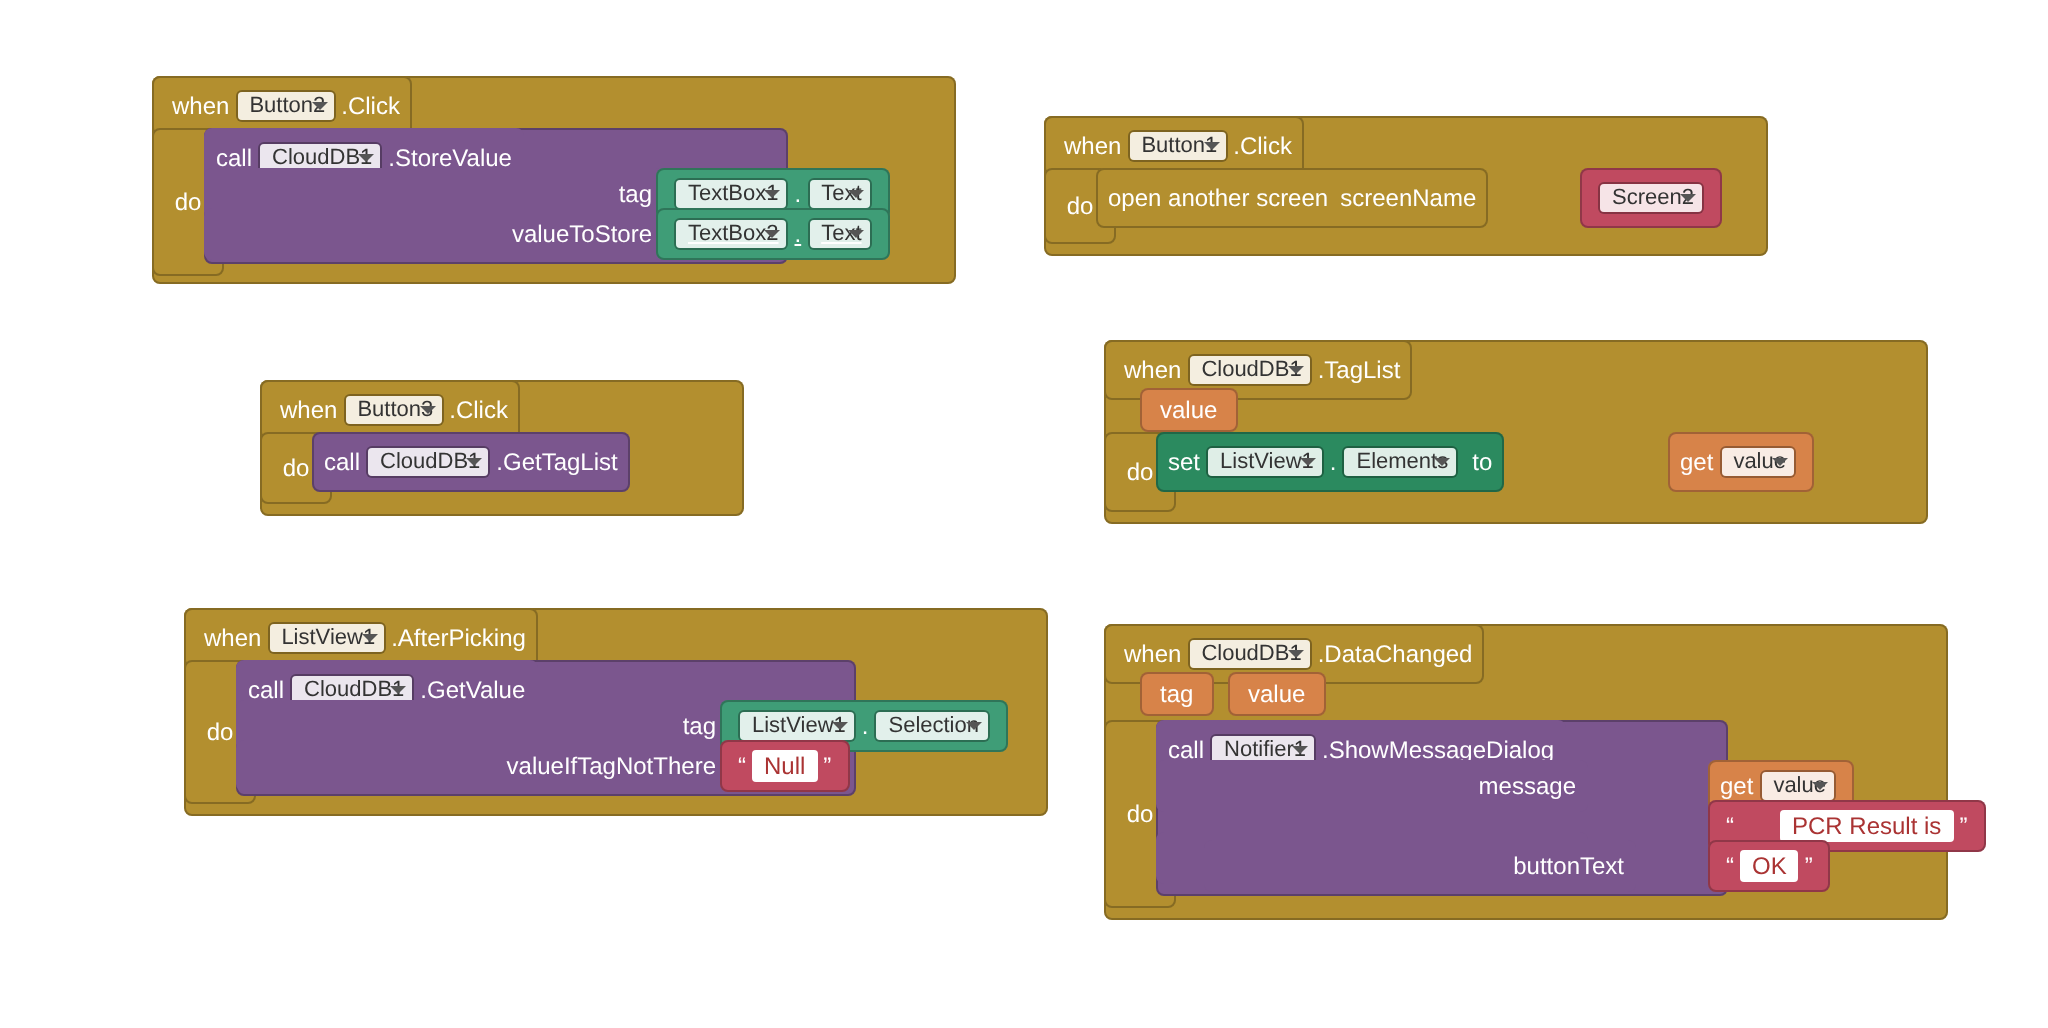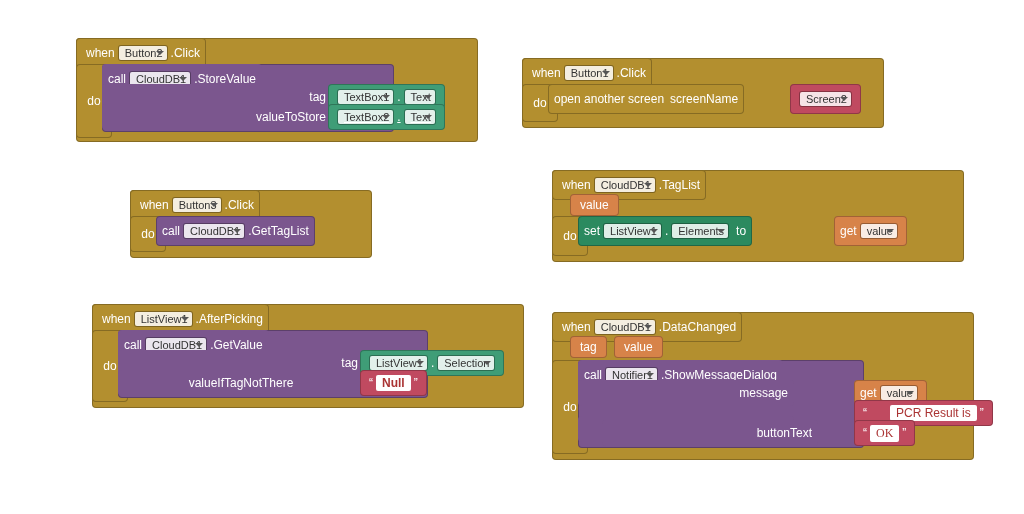--- a/index.html
+++ b/index.html
@@ -129,31 +129,31 @@
       </div>
     <div class="chunk purple" style="left:26px; top:26px; width:298px; height:60px;"></div>
     <div class="chunk purple" style="left:26px; top:26px; height:22px; box-shadow:none;">
       <span>call</span>
       <span class="dd">CloudDB1</span>
       <span>.GetValue</span>
     </div>
     <div class="chunk purple" style="left:26px; top:46px; width:234px; height:18px; justify-content:flex-end; box-shadow:none;">
         <span>tag</span>
       </div>
-    <div class="chunk purple" style="left:26px; top:66px; width:234px; height:18px; justify-content:center; box-shadow:none;">
+    <div class="chunk purple" style="left:26px; top:66px; width:234px; height:18px; justify-content:flex-end; box-shadow:none;">
         <span>valueIfTagNotThere</span>
       </div>
     <div class="chunk teal" style="left:268px; top:46px; height:18px;">
       <span class="dd">ListView1</span>
       <span>.</span>
       <span class="dd">Selection</span>
     </div>
     <div class="chunk rose" style="left:268px; top:66px; height:18px;">
       <span class="quote">“</span>
-      <span style="background:#fff;color:#a33;padding:1px 6px;border-radius:2px;font-weight:bold;">Null</span>
+      <span style="background:#fff;color:#a33;padding:1px 6px;border-radius:2px;">Null</span>
       <span class="quote">”</span>
     </div>
   </div>
 
   <div class="blk" style="left:552px; top:312px;">
     <div class="chunk mustard" style="left:0; top:0; width:410px; height:140px;"></div>
     <div class="chunk mustard" style="left:0; top:0; height:22px; padding-left:10px;">
       <span>when</span>
       <span class="dd">CloudDB1</span>
       <span>.DataChanged</span>
@@ -186,18 +186,18 @@
       <span>get</span>
       <span class="dd">value</span>
     </div>
     <div class="chunk rose" style="left:302px; top:88px; height:18px;">
       <span class="quote">“</span>
       <span style="background:#fff;color:#a33;padding:1px 6px;border-radius:2px;margin-left:20px;">PCR Result is</span>
       <span class="quote">”</span>
     </div>
     <div class="chunk rose" style="left:302px; top:108px; height:18px;">
       <span class="quote">“</span>
-      <span style="background:#fff;color:#a33;padding:1px 6px;border-radius:2px;font-family:Liberation Serif, serif;">OK</span>
+      <span style="background:#fff;color:#a33;padding:1px 6px;border-radius:2px;">OK</span>
       <span class="quote">”</span>
     </div>
   </div>
 
 </div>
 
 </body></html>

